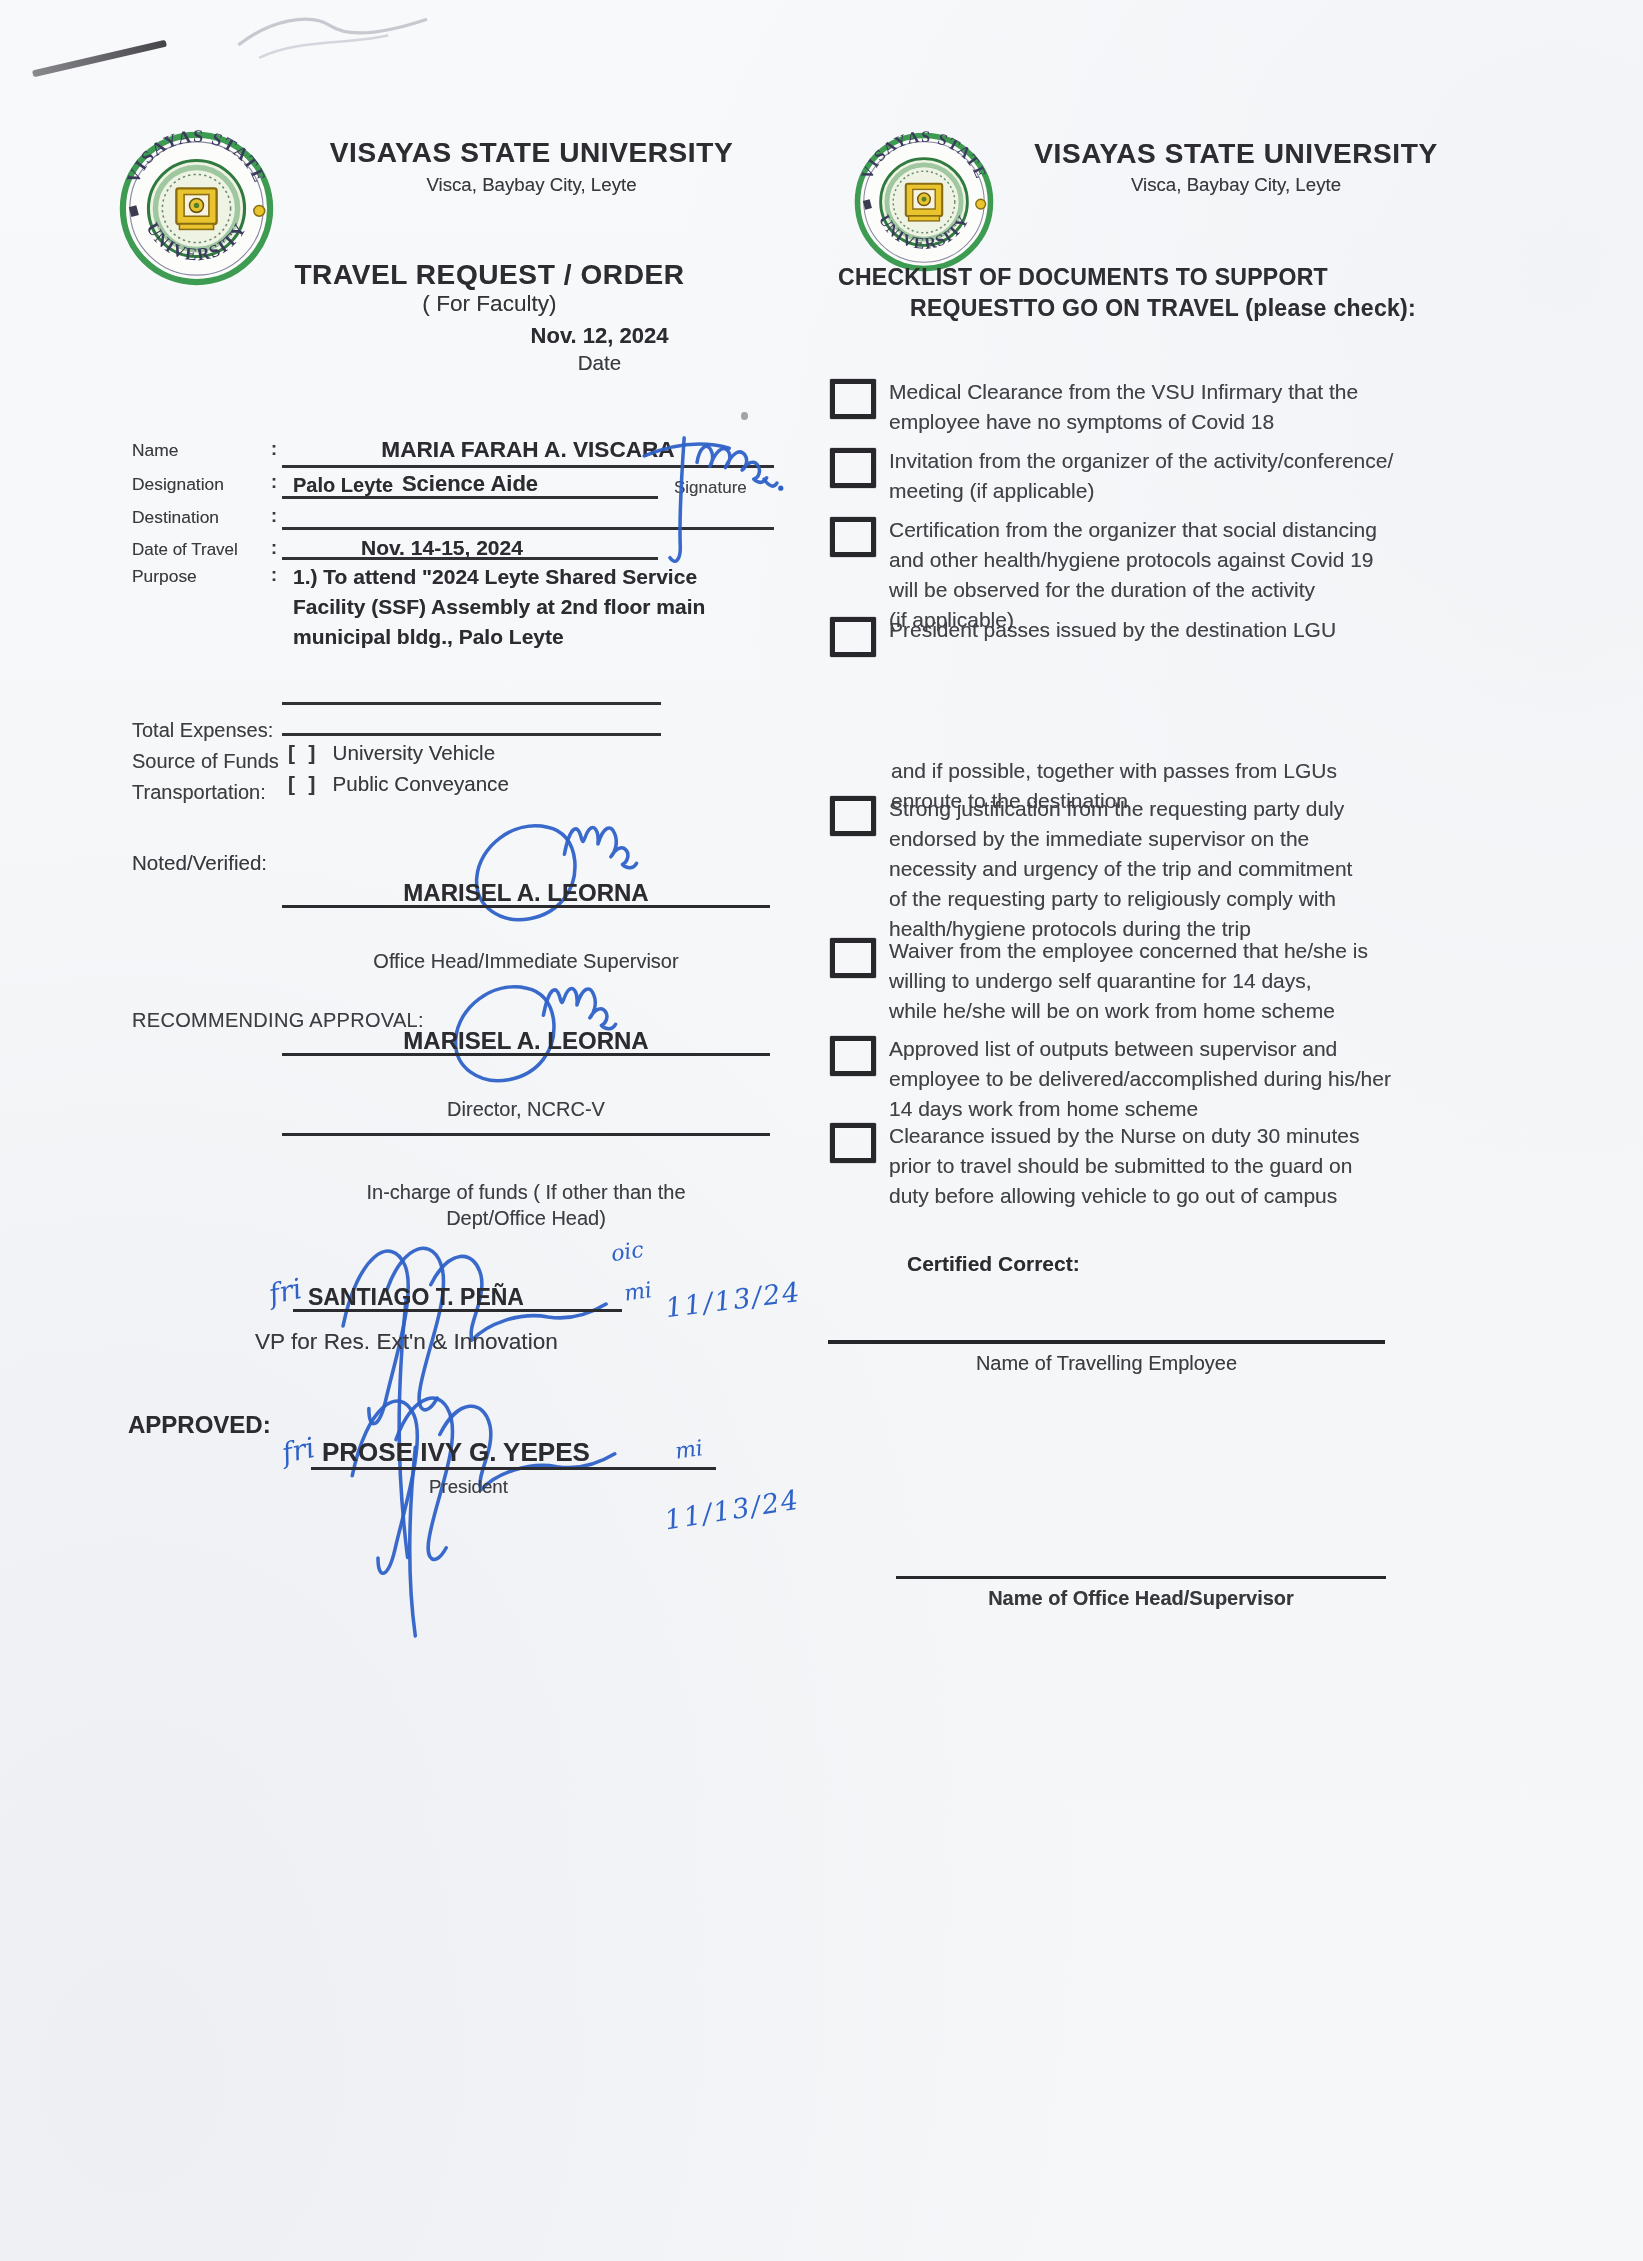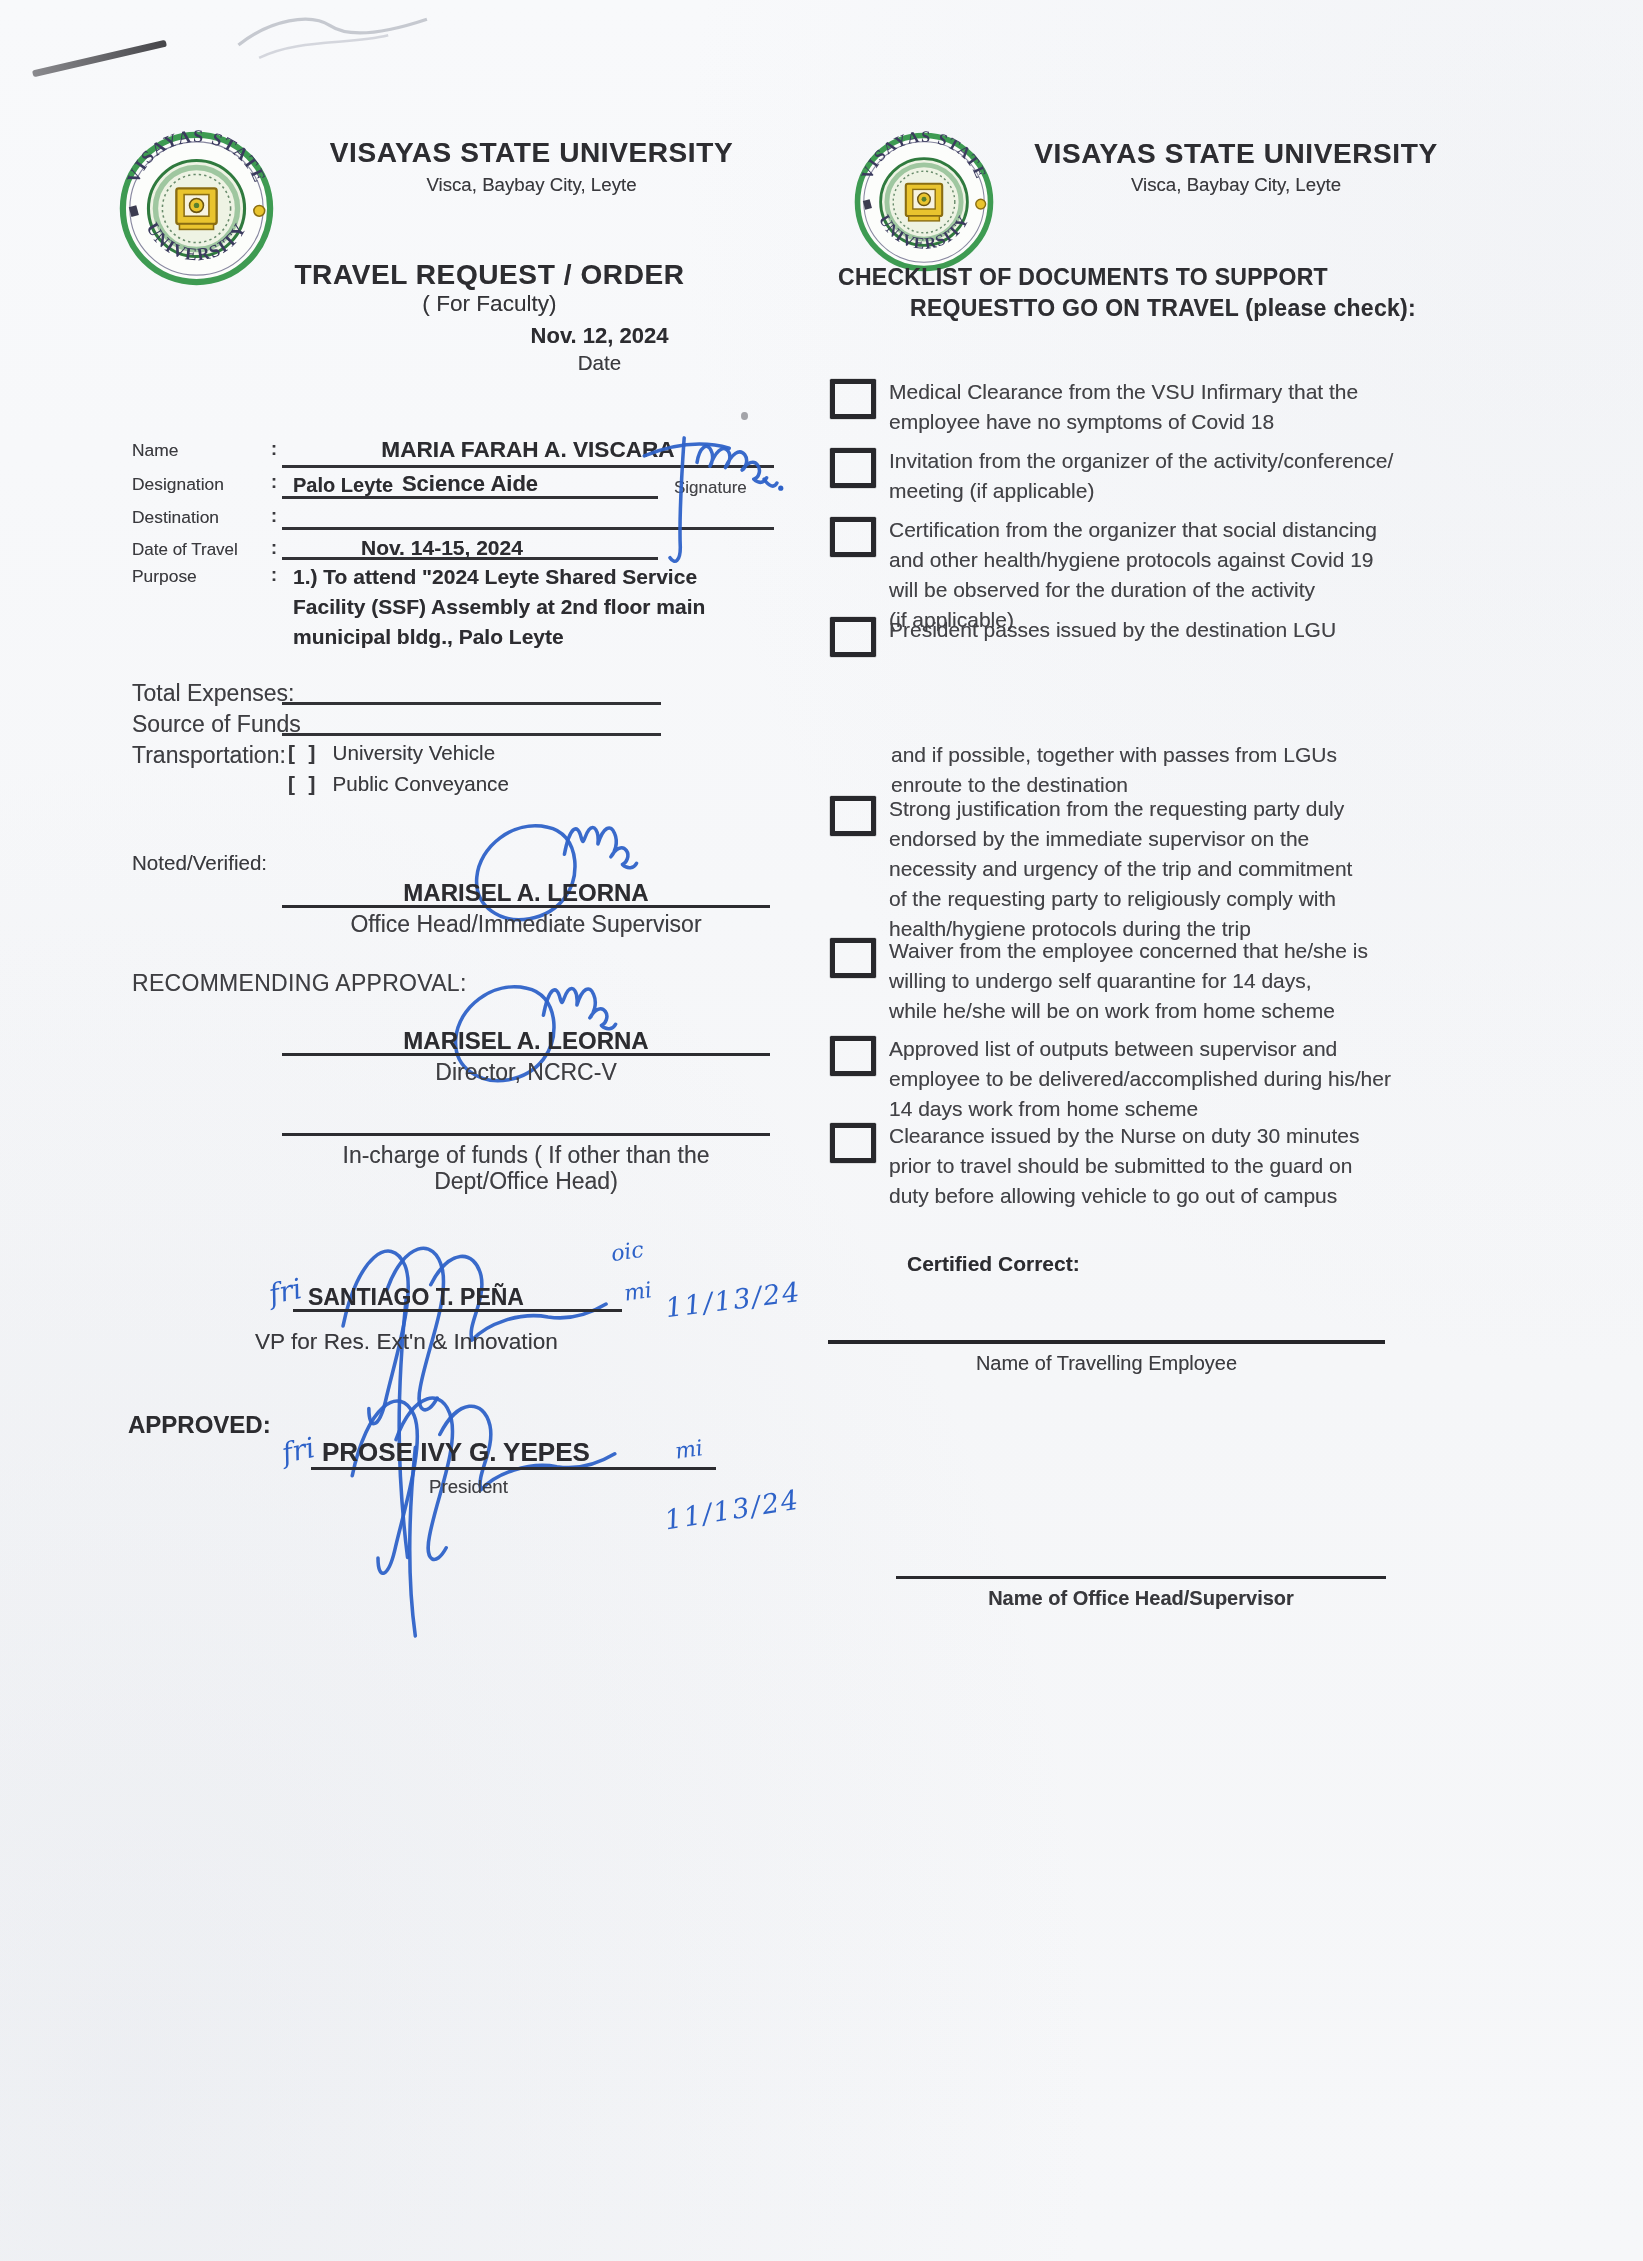--- a/index.html
+++ b/index.html
@@ -23,29 +23,29 @@
   .ltitle{font-weight:bold;font-size:28px;color:#2d2d31;letter-spacing:0.6px;}
   .lsub{font-size:22.6px;color:#353539;}
   .rtitle{font-weight:bold;font-size:23px;color:#2e2e32;letter-spacing:0.3px;}
   
   .flabel{font-size:17.4px;color:#3a3a3e;}
   .fcolon{font-size:18px;color:#3a3a3e;font-weight:bold;}
   .fvalue{font-weight:bold;color:#2c2c30;}
   .uline{background:#323236;height:2.6px;}
   .uline5{background:#2c2c30;height:3.2px;}
   .small-lbl{font-size:17px;color:#434347;}
-  .cap{font-size:23px;color:#3e3e42;}
+  .cap{font-size:20px;color:#3e3e42;margin-top:39px;}
   
   .checklist{position:absolute;left:830px;top:0;width:748px;}
   .chk-item{position:absolute;left:0;display:flex;align-items:flex-start;}
   .chk-box{width:36px;height:30px;border:5.8px solid #28282c;border-radius:1.3px;
            margin-right:13px;margin-top:1.9px;flex:none;
            box-shadow:0 0 0 0.6px rgba(40,40,44,.25);}
   .chk-text{font-size:21px;line-height:30px;color:#424246;}
-  .chk-item.no-box{padding-left:61px;}
+  .chk-item.no-box{padding-left:61px;margin-top:16px;}
   .chk-item:nth-child(1){top:377px}
   .chk-item:nth-child(2){top:446px}
   .chk-item:nth-child(3){top:515px}
   .chk-item:nth-child(4){top:615px}
   .chk-item:nth-child(5){top:740px}
   .chk-item:nth-child(6){top:794px}
   .chk-item:nth-child(7){top:936px}
   .chk-item:nth-child(8){top:1034px}
   .chk-item:nth-child(9){top:1121px}
   

